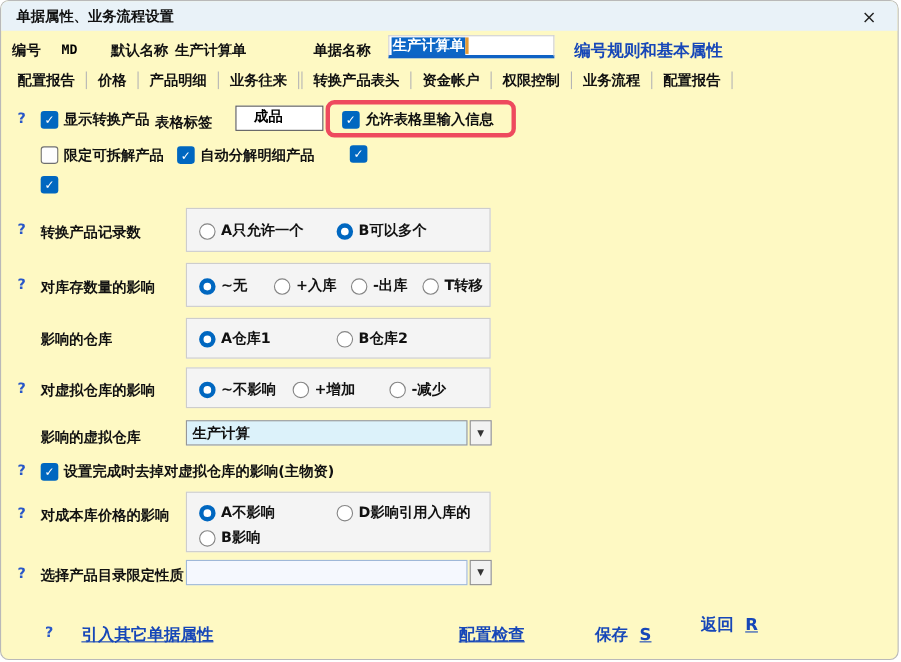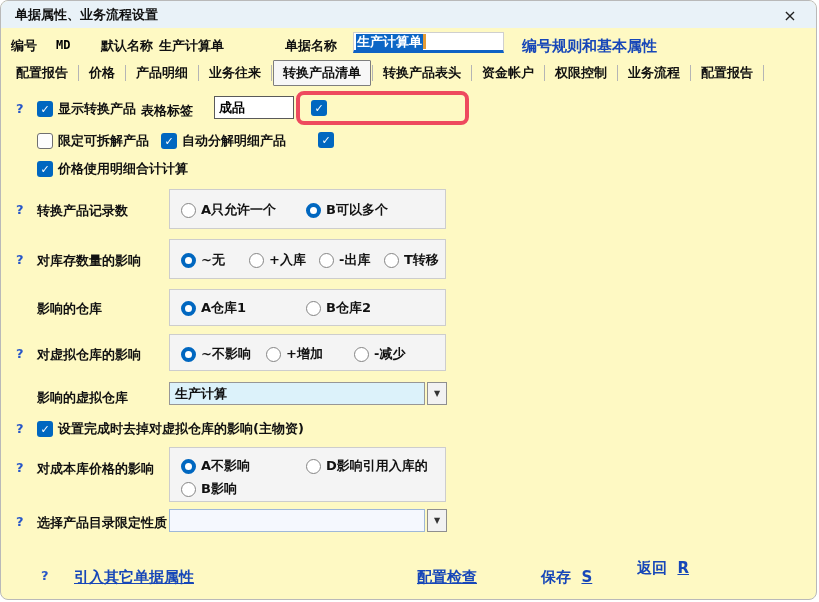--- a/index.html
+++ b/index.html
@@ -33,21 +33,21 @@
   .cb.checked{background:#0067c0;}
   .cb.checked i{font-style:normal;color:#fff;font-size:11px;line-height:1;}
   .cb.unchecked{background:#fdfdfd;border:1.5px solid #707070;}
   .radio{box-sizing:border-box;width:15px;height:15px;border-radius:50%;background:#fff;flex:none;}
   .radio.sel{border:4.5px solid #0067c0;}
   .radio.unsel{border:1.5px solid #858585;}
   .groupbox{position:absolute;border:1px solid #cdcdcd;background:#f4f4f4;box-sizing:border-box;}
   .highlight-box{position:absolute;border:4px solid #ee4a5e;border-radius:8px;box-sizing:border-box;}
   
   .taginput{left:213px;top:95px;width:80px;height:23px;background:#fff;border:1px solid #5a5a5a;
-            box-sizing:border-box;display:flex;align-items:center;padding-left:4px;font-size:13px;font-weight:600;}
+            box-sizing:border-box;display:flex;align-items:flex-start;padding-left:16px;font-size:13px;font-weight:600;}
   .combo{position:absolute;display:flex;gap:2px;}
   .combo-field{height:23px;box-sizing:border-box;border:1px solid #979797;display:flex;align-items:center;
                padding-left:5px;font-size:13px;font-weight:600;color:#111;}
   .combo-btn{width:20px;height:23px;box-sizing:border-box;border:1px solid #8f8f8f;background:#f2f2f2;
              display:flex;align-items:center;justify-content:center;cursor:pointer;}
   .combo-btn span{font-size:8px;color:#333;}
 </style>
 </head>
 <body>
 
@@ -71,21 +71,20 @@
 
   <div class="abs tabs">
     <span class="tab">配置报告</span>
       <span class="tabsep"></span>
     <span class="tab">价格</span>
       <span class="tabsep"></span>
     <span class="tab">产品明细</span>
       <span class="tabsep"></span>
     <span class="tab">业务往来</span>
       <span class="tabsep"></span>
-    <span class="tab selected">转换产品清单</span>
       <span class="tabsep"></span>
     <span class="tab">转换产品表头</span>
       <span class="tabsep"></span>
     <span class="tab">资金帐户</span>
       <span class="tabsep"></span>
     <span class="tab">权限控制</span>
       <span class="tabsep"></span>
     <span class="tab">业务流程</span>
       <span class="tabsep"></span>
     <span class="tab">配置报告</span>
@@ -101,20 +100,21 @@
   </div>
   <span class="abs lbl" style="left:140px;top:101px">表格标签</span>
   <div class="abs taginput">
     <span>成品</span>
   </div>
   <div class="highlight-box" style="left:295px;top:90px;width:173px;height:34px"></div>
   <div class="cbitem" style="left:310px;top:99px">
     <span class="cb checked">
         <i>✓</i>
       </span>
+    <span>允许表格里输入信息</span>
   </div>
 
   <div class="cbitem" style="left:36px;top:131px">
     <span class="cb unchecked"></span>
     <span>限定可拆解产品</span>
   </div>
   <div class="cbitem" style="left:160px;top:131px">
     <span class="cb checked">
         <i>✓</i>
       </span>
@@ -123,21 +123,20 @@
   <div class="cbitem" style="left:317px;top:131px">
     <span class="cb checked">
         <i>✓</i>
       </span>
   </div>
 
   <div class="cbitem" style="left:36px;top:159px">
     <span class="cb checked">
         <i>✓</i>
       </span>
-    <span>价格使用明细合计计算</span>
   </div>
 
   <span class="abs help" style="left:15px;top:201px">?</span>
   <span class="abs lbl" style="left:36px;top:201px">转换产品记录数</span>
   <div class="groupbox" style="left:168px;top:188px;width:277px;height:40px"></div>
   <div class="radioitem" style="left:180px;top:200px">
     <span class="radio unsel"></span>
     <span>A只允许一个</span>
   </div>
   <div class="radioitem" style="left:305px;top:200px">

